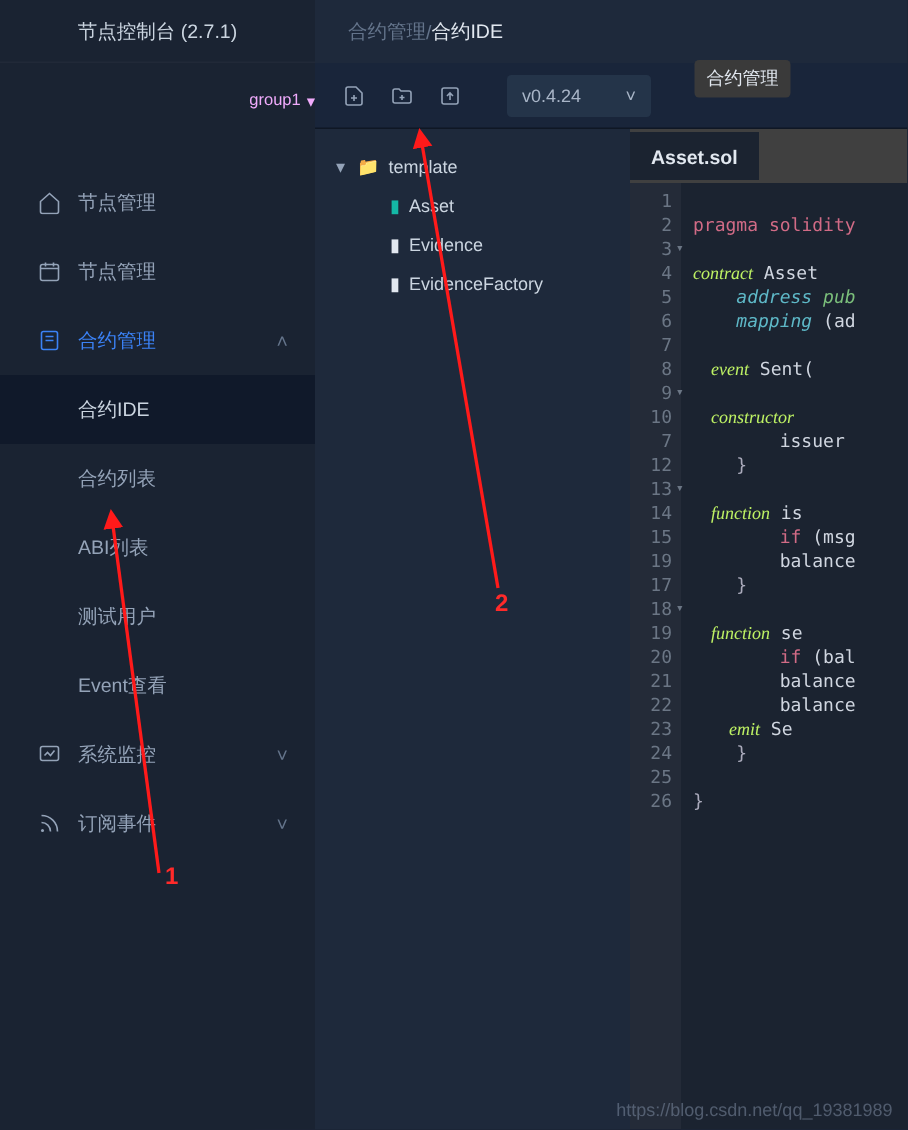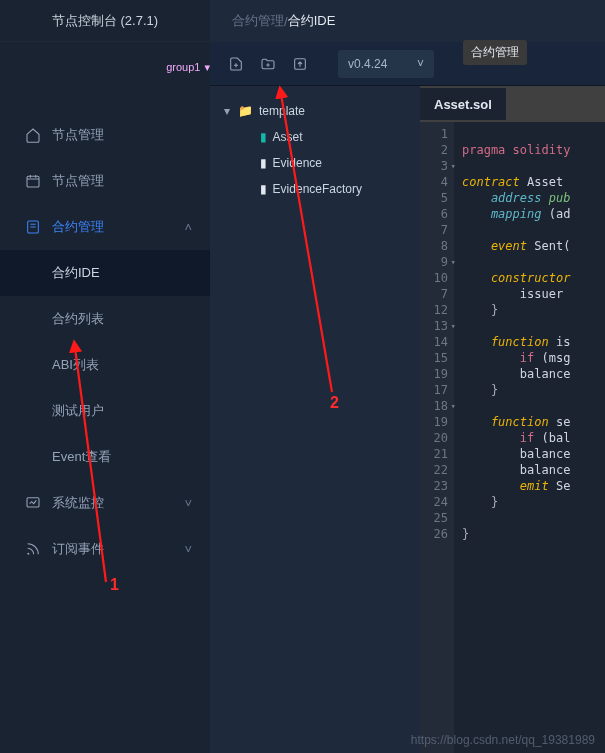--- a/index.html
+++ b/index.html
@@ -87,21 +87,21 @@
   }
   .code { display:flex; flex:1; overflow:hidden; }
   .gutter {
     width:34px; background:#242b38; color:#6b7685;
     text-align:right; padding:4px 6px 0 0; line-height:16px;
   }
   .gutter .ln { height:16px; position:relative; }
   .gutter .ln .fold { position:absolute; right:-8px; color:#6b7685; font-size:9px; }
   .lines { flex:1; padding:4px 0 0 8px; line-height:16px; white-space:pre; color:#ccd; overflow:hidden; }
   .kw-red { color:#d16b86;margin-top:32px; }
-  .kw-blue { color:#eab308; font-style:italic; }
+  .kw-blue { color:#bef264; font-style:italic;font-family:Liberation Serif, serif; }
   .kw-cyan { color:#5eb8c7; font-style:italic; }
   .kw-green { color:#7bbf7b; font-style:italic; }
   .ident { color:#d0d6e0; }
   .pun { color:#aab; }
   .annot { position:absolute; color:#ff2a2a; font-size:16px; font-weight:bold; z-index:20; pointer-events:none; }
   .arrow-svg { position:absolute; left:0; top:0; pointer-events:none; z-index:15; }
   .watermark { position:absolute; right:10px; bottom:6px; color:#7c8aa0; font-size:12px; opacity:.55; }
 </style>
 </head>
 <body>

